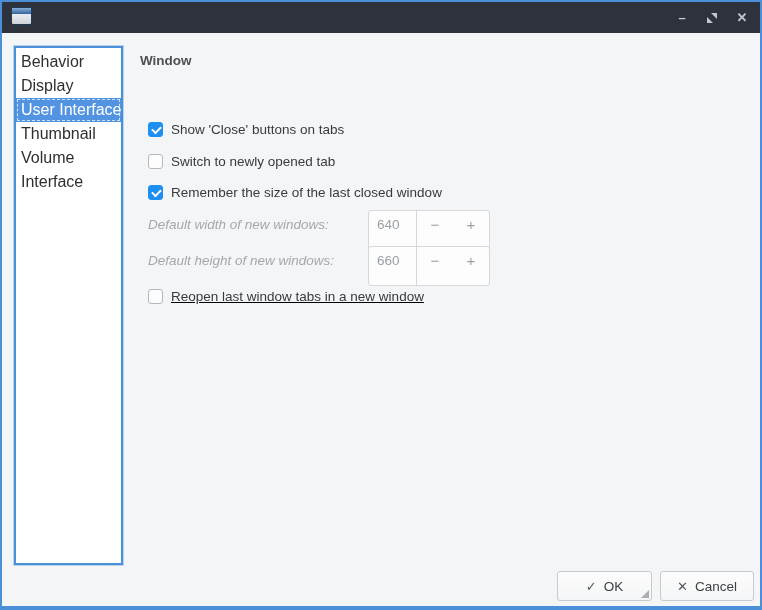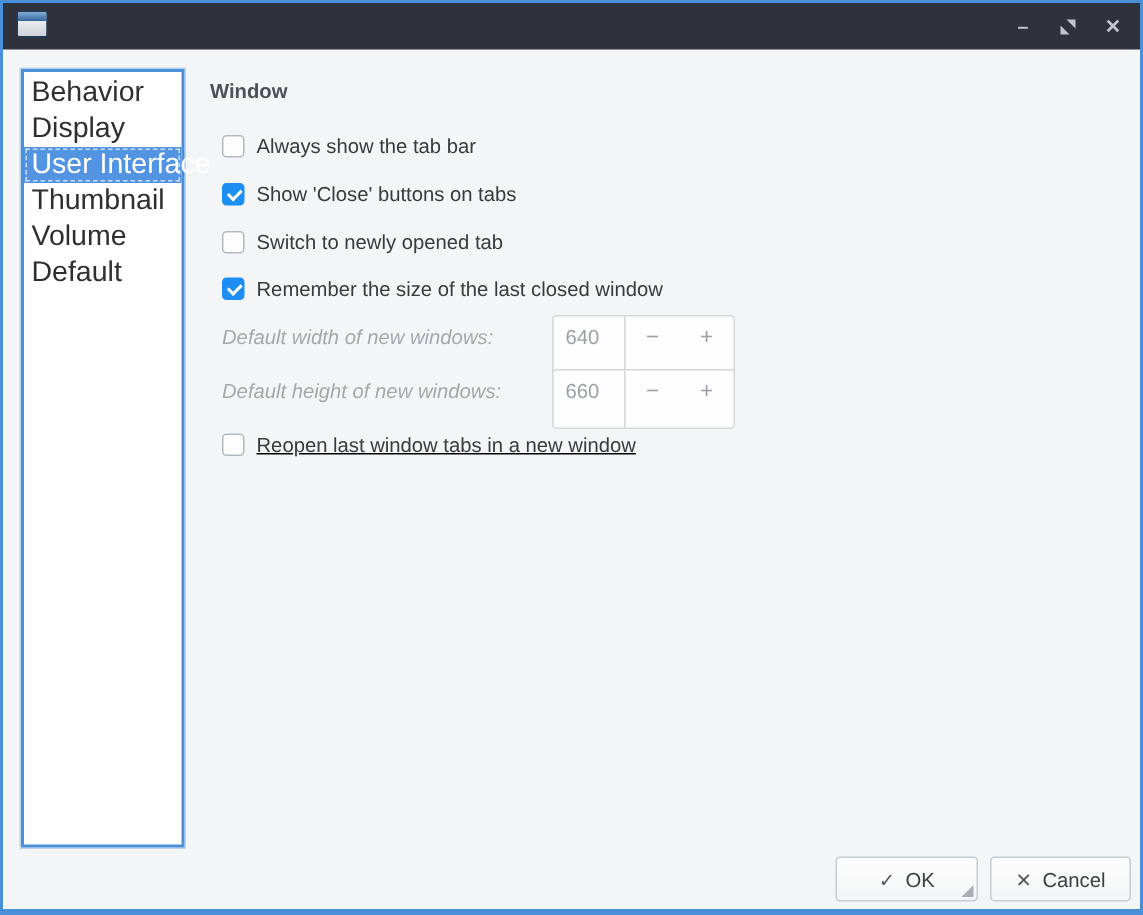--- a/index.html
+++ b/index.html
@@ -41,21 +41,21 @@
 
   
   .sidebar {
     position:absolute; left:12px; top:44px; width:109px; height:519px;
     background:#ffffff; border:2px solid #4a90d9;
     box-shadow:0 0 0 1px rgba(116,169,223,.45);
     padding-top:2px;
   }
   .side-item {
     height:24px; line-height:24px; padding-left:5px;
-    font-size:19px; color:#2e2f31; white-space:nowrap; cursor:default;
+    font-size:16px; color:#2e2f31; white-space:nowrap; cursor:default;
   }
   .side-item.selected {
     background:#5294e2; color:#ffffff;
     outline:1px dashed rgba(255,255,255,.7); outline-offset:-2px;
   }
 
   
   .section-title {
     position:absolute; left:138px; top:51px;
     font-size:13.5px; font-weight:bold; color:#4d5055;
@@ -134,29 +134,25 @@
       <span class="tb-btn">✕</span>
     </div>
   </div>
 
   <div class="sidebar">
     <div class="side-item">Behavior</div>
     <div class="side-item">Display</div>
     <div class="side-item selected">User Interface</div>
     <div class="side-item">Thumbnail</div>
     <div class="side-item">Volume</div>
-    <div class="side-item">Default</div>
+    <div class="side-item">Interface</div>
   </div>
 
   <div class="section-title">Window</div>
 
-  <div class="check-row r1">
-    <span class="cbox"></span>
-    <span class="clabel">Always show the tab bar</span>
-  </div>
   <div class="check-row r2">
     <span class="cbox checked"></span>
     <span class="clabel">Show 'Close' buttons on tabs</span>
   </div>
   <div class="check-row r3">
     <span class="cbox"></span>
     <span class="clabel">Switch to newly opened tab</span>
   </div>
   <div class="check-row r4">
     <span class="cbox checked"></span>

